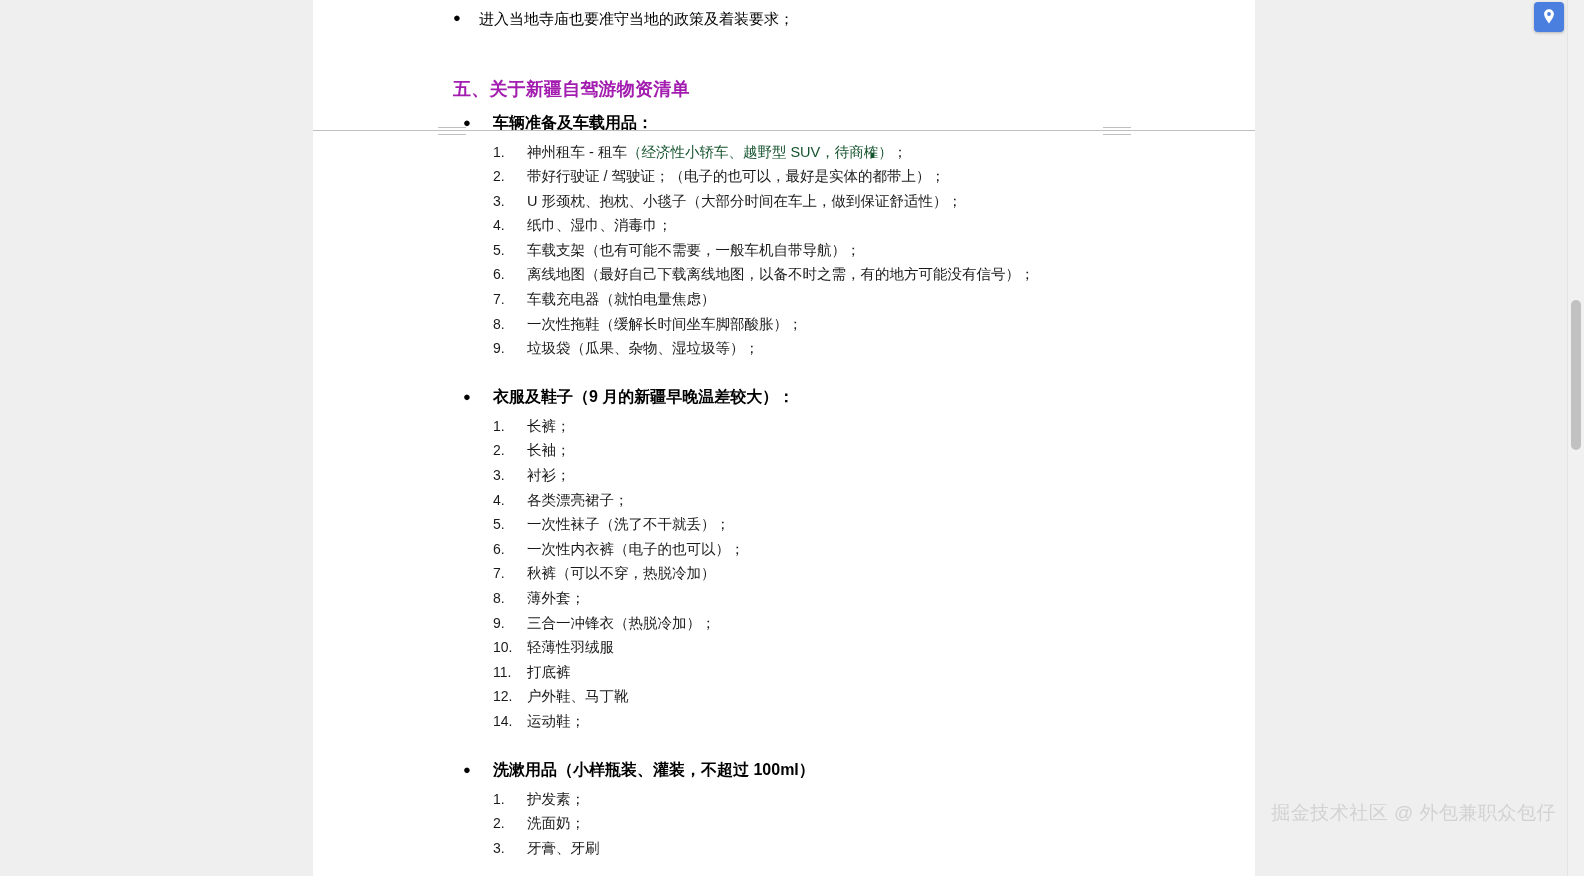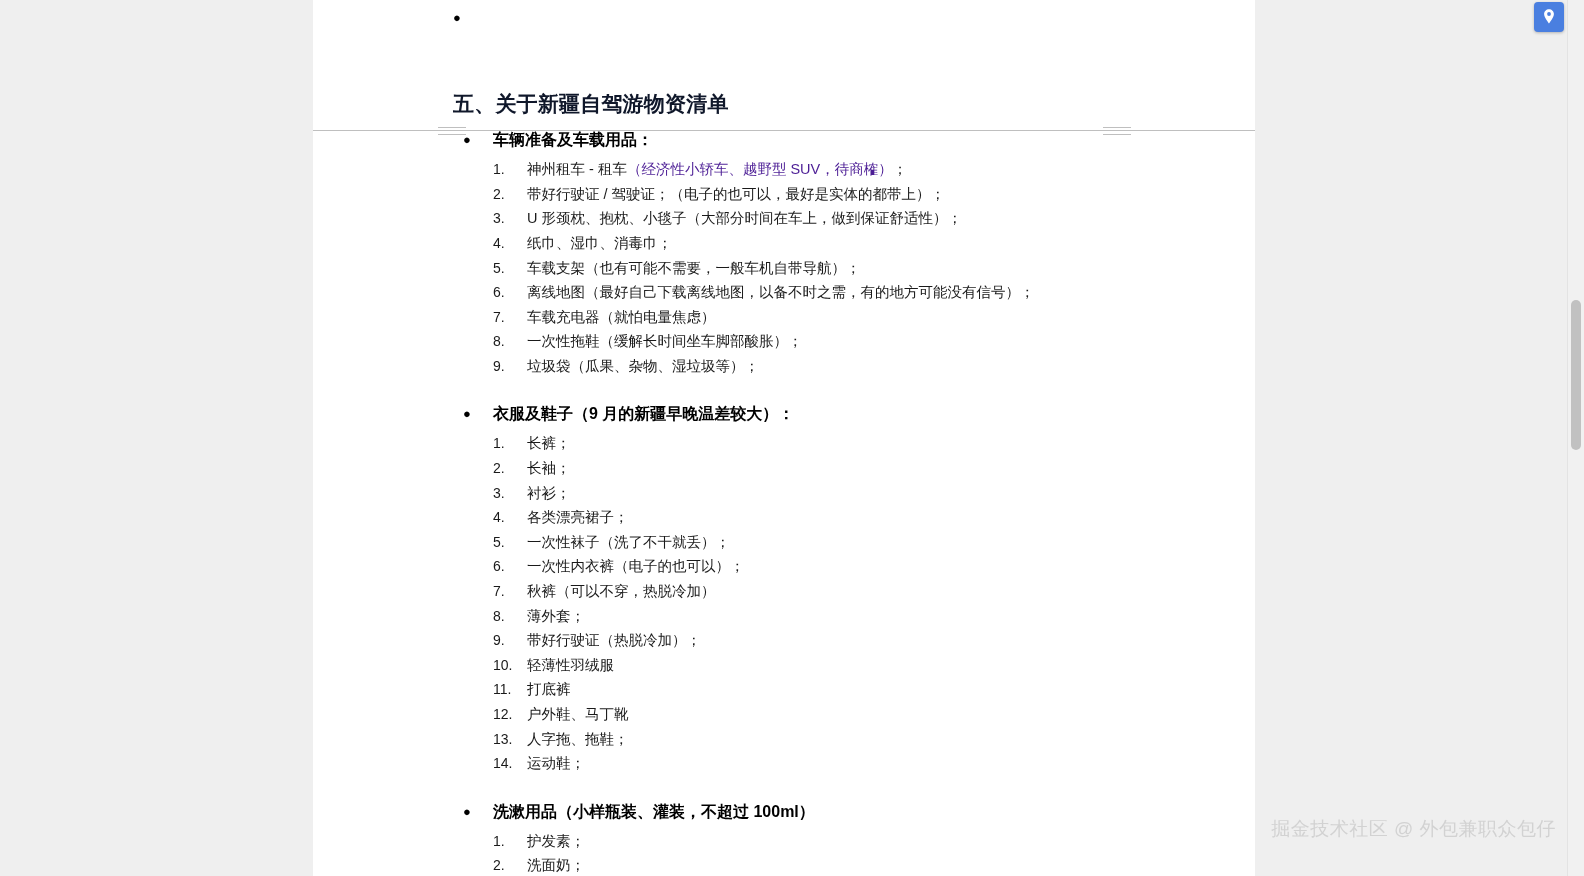--- a/index.html
+++ b/index.html
@@ -95,25 +95,25 @@
   }
   .bullet-line .txt {
     flex: 1;
   }
   .top-item {
     padding-top: 8px;
     font-size: 15px;
   }
 
   h2.section {
-    font-size: 21px;
+    font-size: 18px;
     font-weight: 700;
-    margin: 62px 0 12px 0;
+    margin: 46px 0 12px 0;
     letter-spacing: 0.2px;
-    color: #0f172a;
+    color: #a21caf;
   }
 
   .group {
     margin-bottom: 26px;
   }
   .group-head {
     display: flex;
     align-items: flex-start;
     font-size: 16px;
     font-weight: 700;
@@ -139,21 +139,21 @@
   }
   ol.items li .num {
     flex: 0 0 34px;
     text-align: left;
     font-size: 14px;
     color: #1a1a1a;
   }
   ol.items li .body {
     flex: 1;
   }
-  .lnk { color: #4c1d95; }
+  .lnk { color: #14532d; }
 
   
   .pin-btn {
     position: absolute;
     right: 20px;
     top: 2px;
     width: 30px;
     height: 30px;
     background: #4a7fe0;
     border-radius: 4px;
@@ -181,41 +181,42 @@
     width: 10px;
     height: 150px;
     background: #c1c1c1;
     border-radius: 5px;
   }
 
   
   .watermark {
     position: absolute;
     right: 28px;
-    bottom: 34px;
+    bottom: 50px;
     font-size: 19px;
     color: #d2d2d2;
     white-space: nowrap;
     letter-spacing: 0.5px;
     text-align: right;
   }
 </style>
 </head>
 <body>
 
 <div class="viewport">
 
   <div class="left-gutter"></div>
 
   <div class="page">
 
     <div class="doc-body">
 
       <div class="bullet-line top-item">
         <span class="dot">●</span>
+        <span class="txt">进入当地寺庙也要准守当地的政策及着装要求；</span>
       </div>
 
       <h2 class="section">五、关于新疆自驾游物资清单</h2>
 
       <div class="group">
         <div class="group-head">
           <span class="dot">●</span>
           <span>车辆准备及车载用品：</span>
         </div>
         <ol class="items">
@@ -291,37 +292,33 @@
           <li>
               <span class="num">7.</span>
               <span class="body">秋裤（可以不穿，热脱冷加）</span>
             </li>
           <li>
               <span class="num">8.</span>
               <span class="body">薄外套；</span>
             </li>
           <li>
               <span class="num">9.</span>
-              <span class="body">带好行驶证（热脱冷加）；</span>
+              <span class="body">三合一冲锋衣（热脱冷加）；</span>
             </li>
           <li>
               <span class="num">10.</span>
               <span class="body">轻薄性羽绒服</span>
             </li>
           <li>
               <span class="num">11.</span>
               <span class="body">打底裤</span>
             </li>
           <li>
               <span class="num">12.</span>
               <span class="body">户外鞋、马丁靴</span>
-            </li>
-          <li>
-              <span class="num">13.</span>
-              <span class="body">人字拖、拖鞋；</span>
             </li>
           <li>
               <span class="num">14.</span>
               <span class="body">运动鞋；</span>
             </li>
         </ol>
       </div>
 
       <div class="group">
         <div class="group-head">

